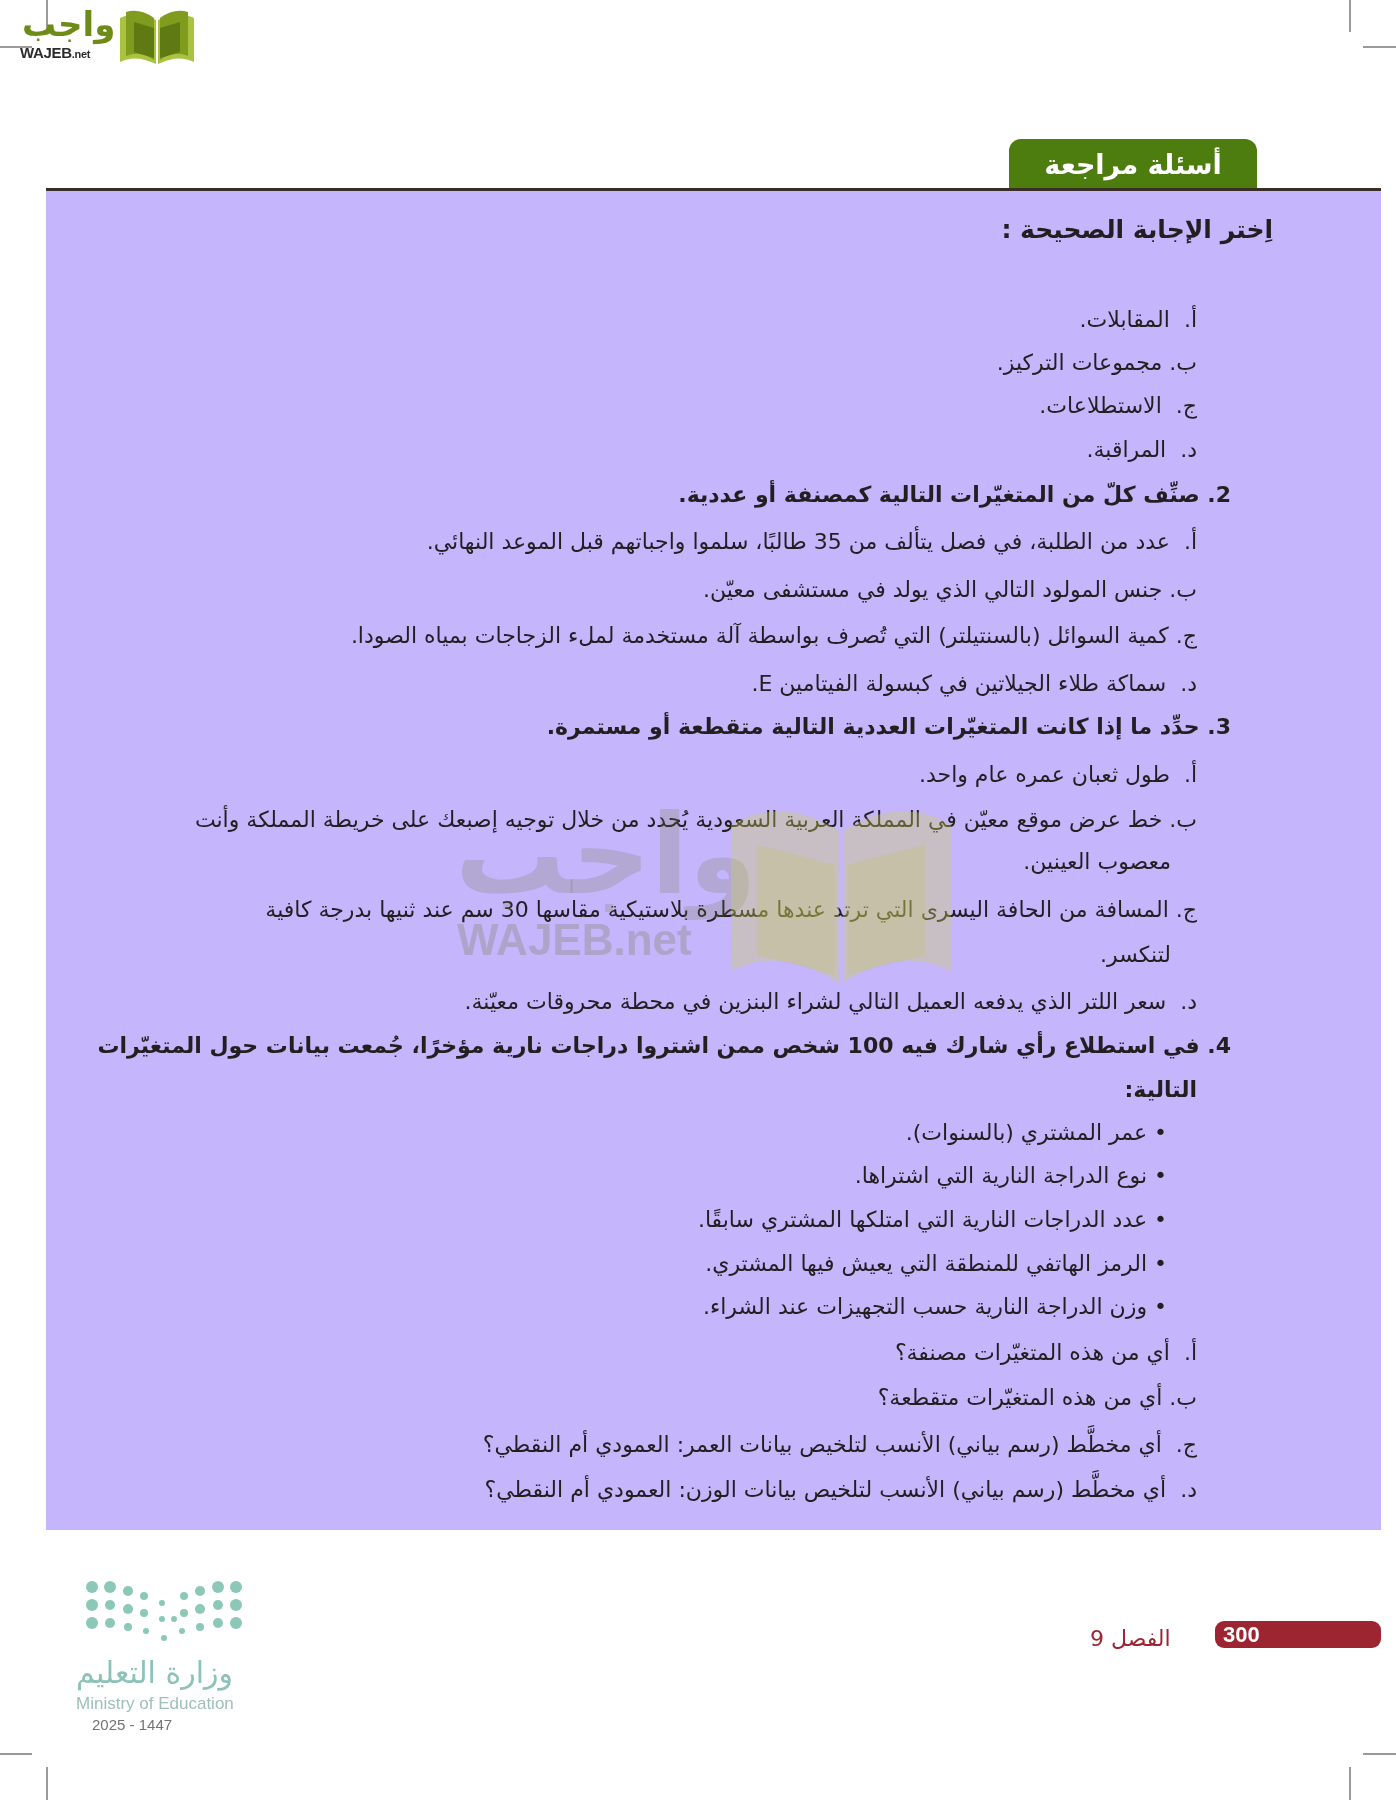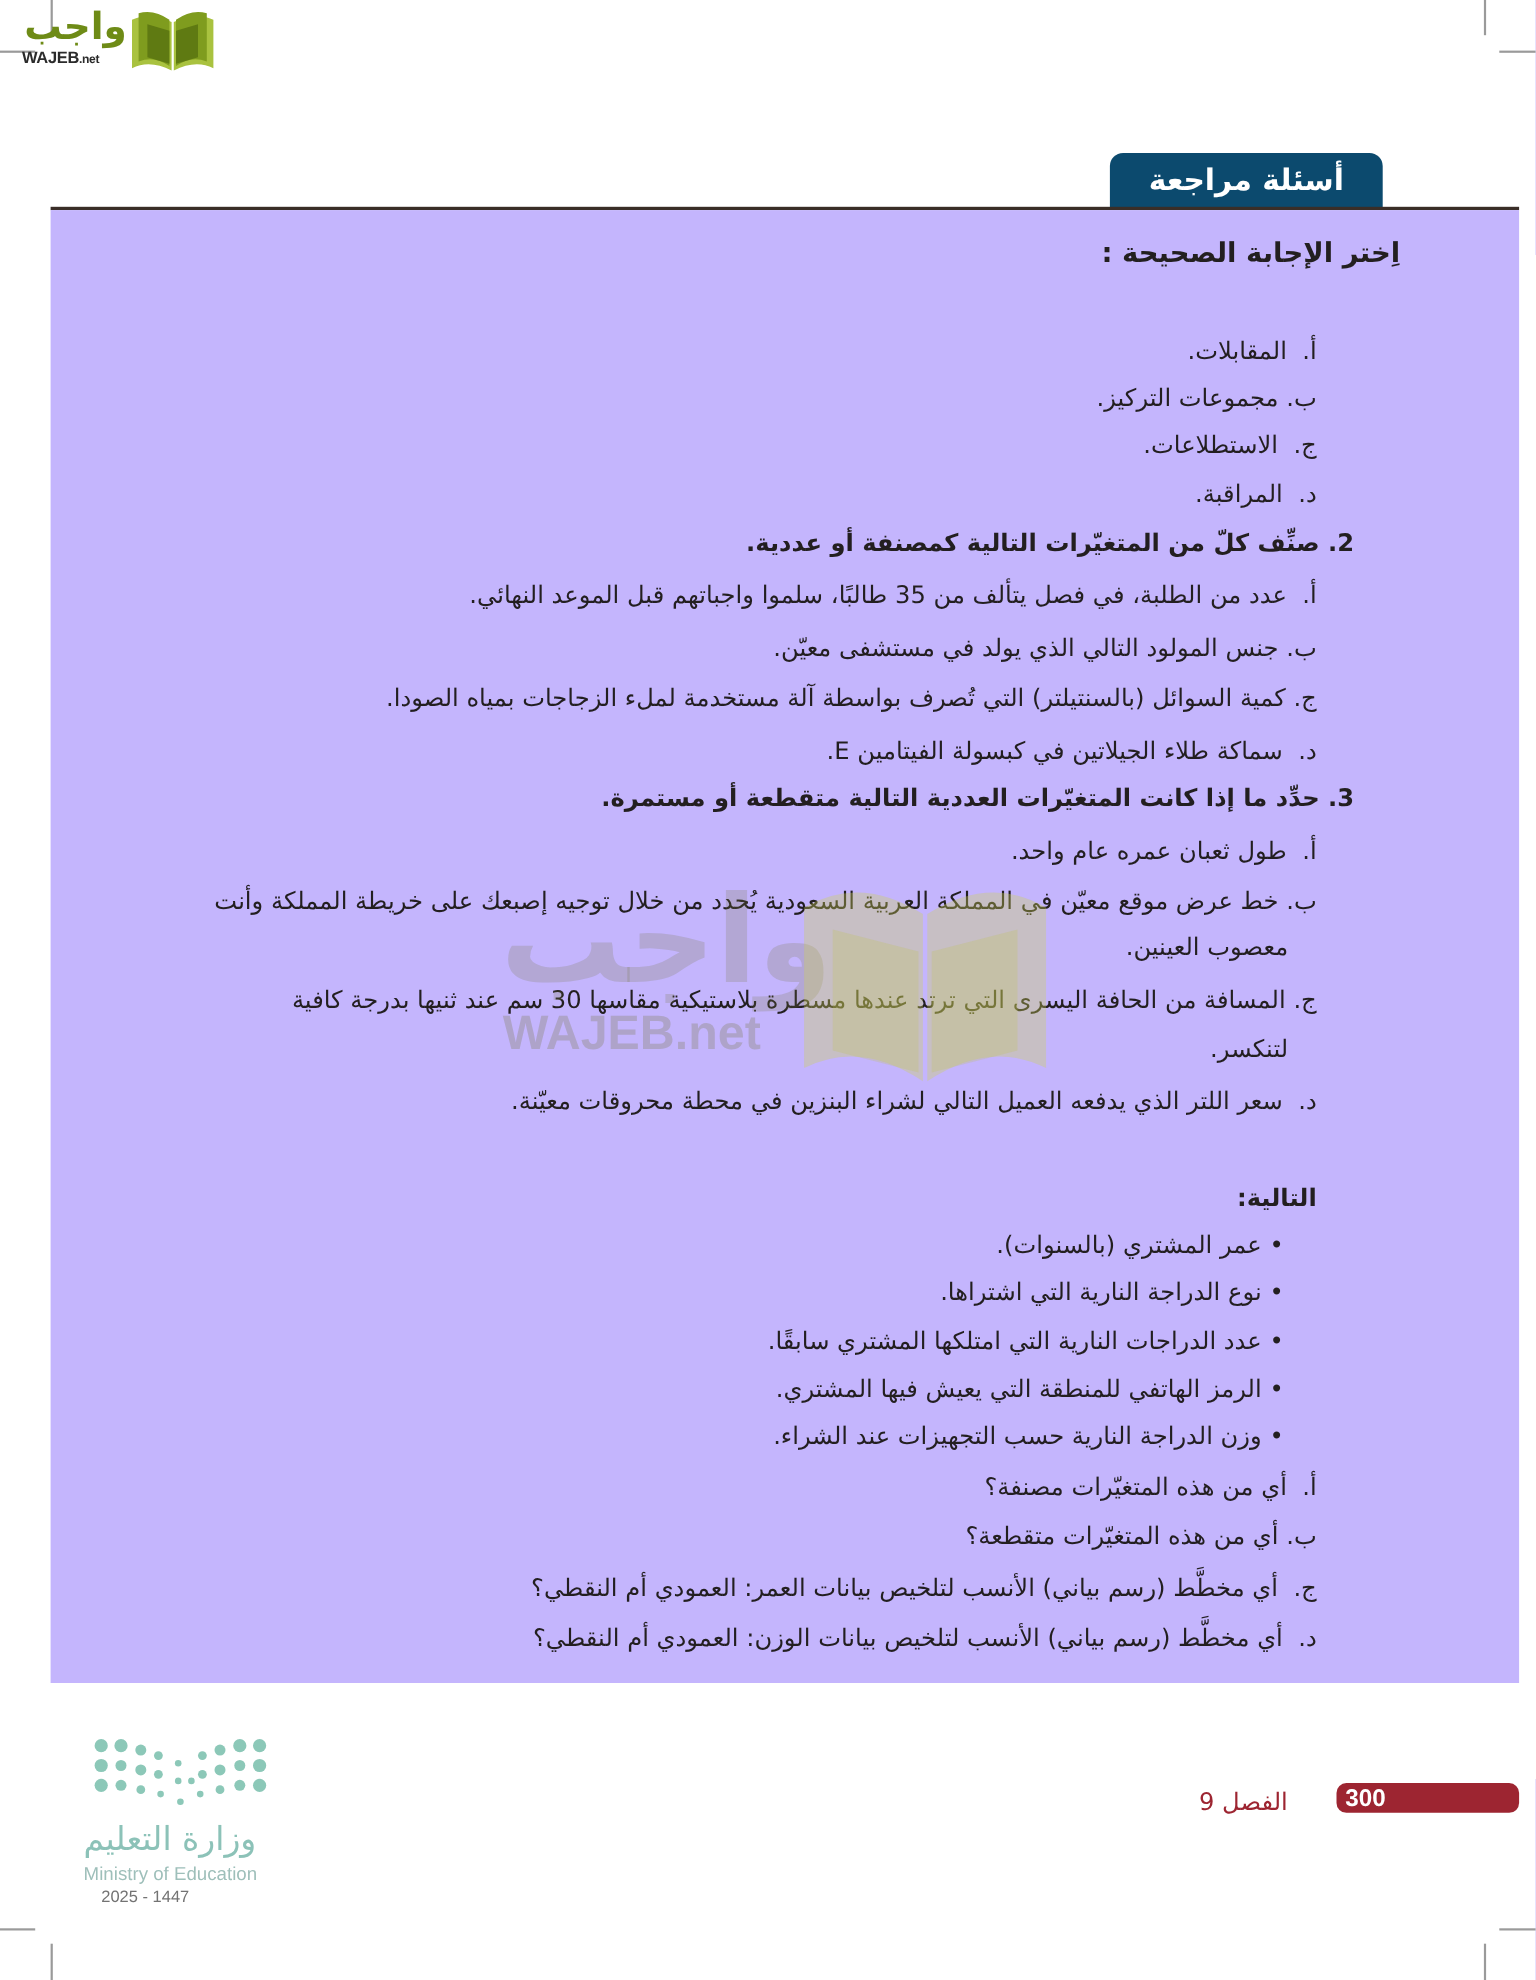--- a/index.html
+++ b/index.html
@@ -4,21 +4,21 @@
 <style>
   html, body { margin:0; padding:0; }
   body { width:1396px; height:1800px; position:relative; background:#ffffff; overflow:hidden;
          font-family:"DejaVu Sans", sans-serif; color:#231f20; }
   .crop { position:absolute; background:#9a9a9a; }
   .logo { position:absolute; left:8px; top:4px; width:180px; height:62px; }
   .logo-ar { position:absolute; left:14px; top:0; font-size:34px; font-weight:bold; color:#6e8b16; direction:rtl; line-height:40px; }
   .logo-en { position:absolute; left:12px; top:40px; font-size:15px; font-weight:bold; color:#2b2b2b; font-family:"Liberation Sans", sans-serif; letter-spacing:-0.3px; }
   .logo-en small { font-size:11px; }
   .book { position:absolute; left:108px; top:4px; width:82px; height:58px; }
-  .tab { position:absolute; left:1009px; top:139px; width:248px; height:50px; background:#0c4a6e;
+  .tab { position:absolute; left:1009px; top:139px; width:248px; height:50px; background:#4d7c0f;
          border-radius:12px 12px 0 0; color:#fff; font-weight:bold; font-size:27px; direction:rtl;
          display:flex; align-items:center; justify-content:center; }
   .rule { position:absolute; left:46px; top:188px; width:1335px; height:3px; background:#3a2e28; }
   .panel { position:absolute; left:46px; top:191px; width:1335px; height:1339px; background:#c4b5fd; }
   .ln { position:absolute; right:0; direction:rtl; text-align:right; white-space:nowrap; font-size:22px; line-height:30px; }
   .b { font-weight:bold; }
   .wm { position:absolute; left:455px; top:795px; width:500px; height:220px; pointer-events:none; }
   .wm-ar { position:absolute; left:0; top:0; font-size:110px; font-weight:bold; color:rgba(120,120,70,0.22); direction:rtl; line-height:120px; }
   .wm-en { position:absolute; left:2px; top:120px; font-size:44px; font-weight:bold; color:rgba(120,120,70,0.28); font-family:"Liberation Sans", sans-serif; }
   .footer-pill { position:absolute; left:1215px; top:1621px; width:166px; height:27px; background:#9d2531; border-radius:9px;
@@ -107,20 +107,24 @@
       </div>
       <div class="ln" style="top:656px;right:210px;">معصوب العينين.</div>
       <div class="ln" style="top:704px;right:184px;">
         <span>ج.</span>&nbsp;<span>المسافة من الحافة اليسرى التي ترتد عندها مسطرة بلاستيكية مقاسها 30 سم عند ثنيها بدرجة كافية</span>
       </div>
       <div class="ln" style="top:749px;right:210px;">لتنكسر.</div>
       <div class="ln" style="top:796px;right:184px;">
         <span>د.</span>&nbsp;&nbsp;<span>سعر اللتر الذي يدفعه العميل التالي لشراء البنزين في محطة محروقات معيّنة.</span>
       </div>
 
+      <div class="ln b" style="top:840px;right:150px;">
+        <span>4.</span>
+        <span>في استطلاع رأي شارك فيه 100 شخص ممن اشتروا دراجات نارية مؤخرًا، جُمعت بيانات حول المتغيّرات</span>
+      </div>
       <div class="ln b" style="top:884px;right:184px;">التالية:</div>
 
       <div class="ln" style="top:927px;right:214px;">
         <span>•</span> <span>عمر المشتري (بالسنوات).</span>
       </div>
       <div class="ln" style="top:970px;right:214px;">
         <span>•</span> <span>نوع الدراجة النارية التي اشتراها.</span>
       </div>
       <div class="ln" style="top:1014px;right:214px;">
         <span>•</span> <span>عدد الدراجات النارية التي امتلكها المشتري سابقًا.</span>

